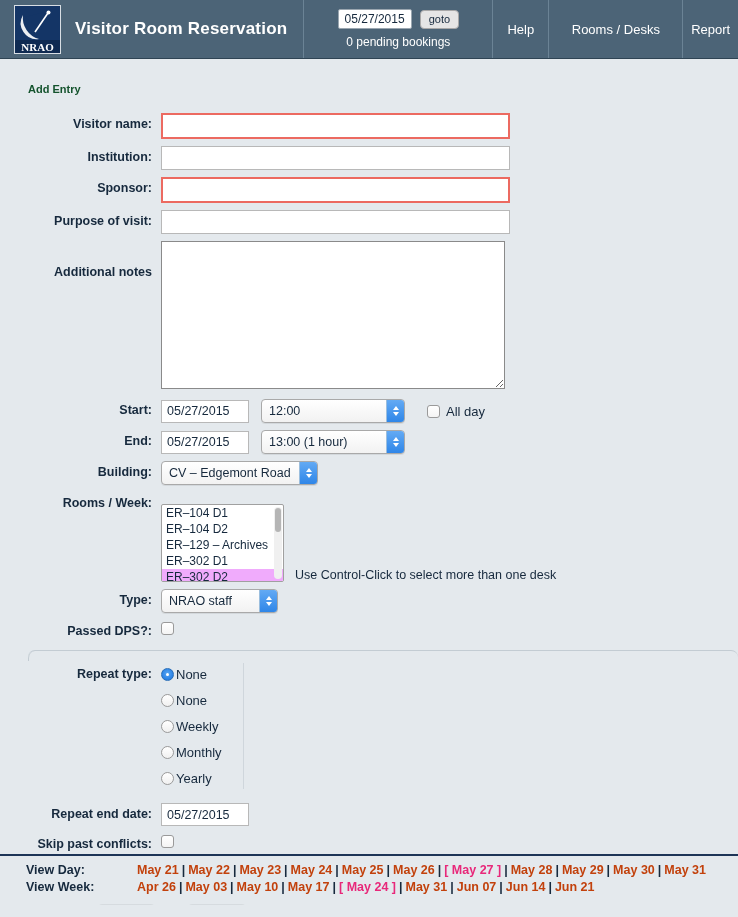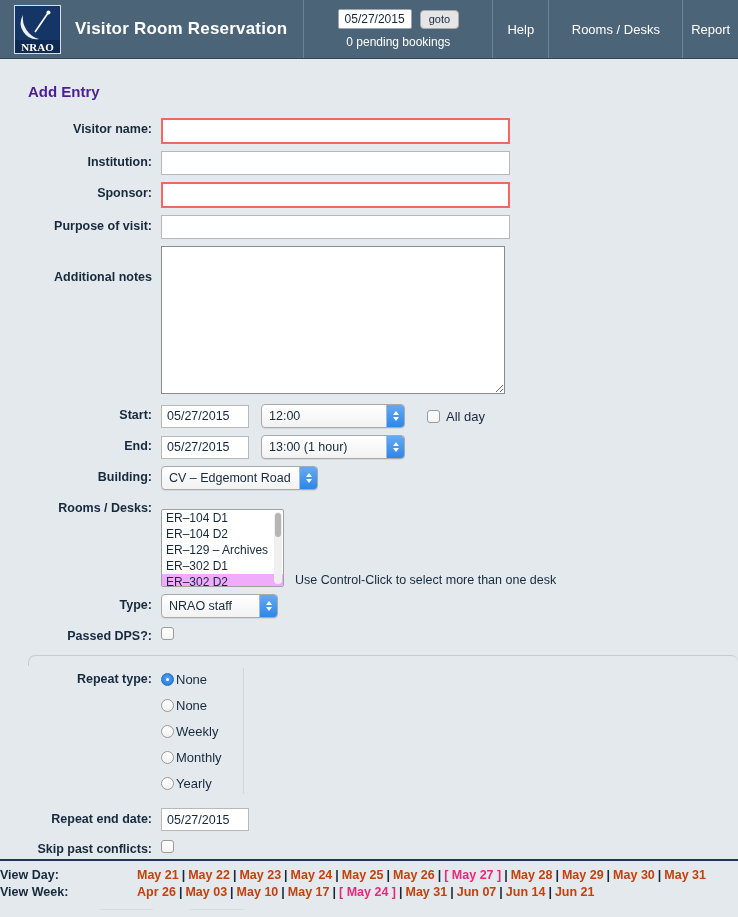--- a/index.html
+++ b/index.html
@@ -100,23 +100,23 @@
     cursor: pointer;
     white-space: nowrap;
   }
   .nav-help { width: 55px; }
   .nav-rooms { width: 133px; }
   .nav-report { flex: 1 1 auto; border-right: none; }
 
   
   .page { position: relative; padding: 0; }
   .page-title {
-    font-size: 15px;
+    font-size: 11px;
     font-weight: bold;
-    color: #4c1d95;
+    color: #14532d;
     margin: 24px 0 0 28px;
   }
 
   
   .form { margin-top: 18px; }
   .row {
     display: flex;
     align-items: flex-start;
     margin-bottom: 7px;
   }
@@ -368,20 +368,21 @@
   }
   .foot-row {
     display: flex;
     align-items: baseline;
     white-space: nowrap;
     line-height: 17px;
   }
   .foot-label {
     width: 137px;
     flex: 0 0 137px;
+    padding-left: 26px;
     box-sizing: border-box;
     font-weight: bold;
     font-size: 12.5px;
     color: #16293d;
   }
   .foot-links { font-weight: bold; font-size: 12.5px; color: #16293d; }
   .foot-links a {
     color: #c2410c;
     text-decoration: none;
     cursor: pointer;
@@ -502,21 +503,21 @@
           <span class="val">CV – Edgemont Road</span>
           <span class="stepper">
               <i class="up"></i>
               <i class="dn"></i>
             </span>
         </span>
       </div>
     </div>
 
     <div class="row" style="margin-top:4px;">
-      <div class="label">Rooms / Desks:</div>
+      <div class="label">Rooms / Week:</div>
       <div class="field inline" style="align-items:flex-end;gap:11px;margin-top:12px;">
         <div class="listbox">
           <div class="item">ER–104 D1</div>
           <div class="item">ER–104 D2</div>
           <div class="item">ER–129 – Archives</div>
           <div class="item">ER–302 D1</div>
           <div class="item selected">ER–302 D2</div>
           <div class="sb">
               <div class="thumb"></div>
             </div>

